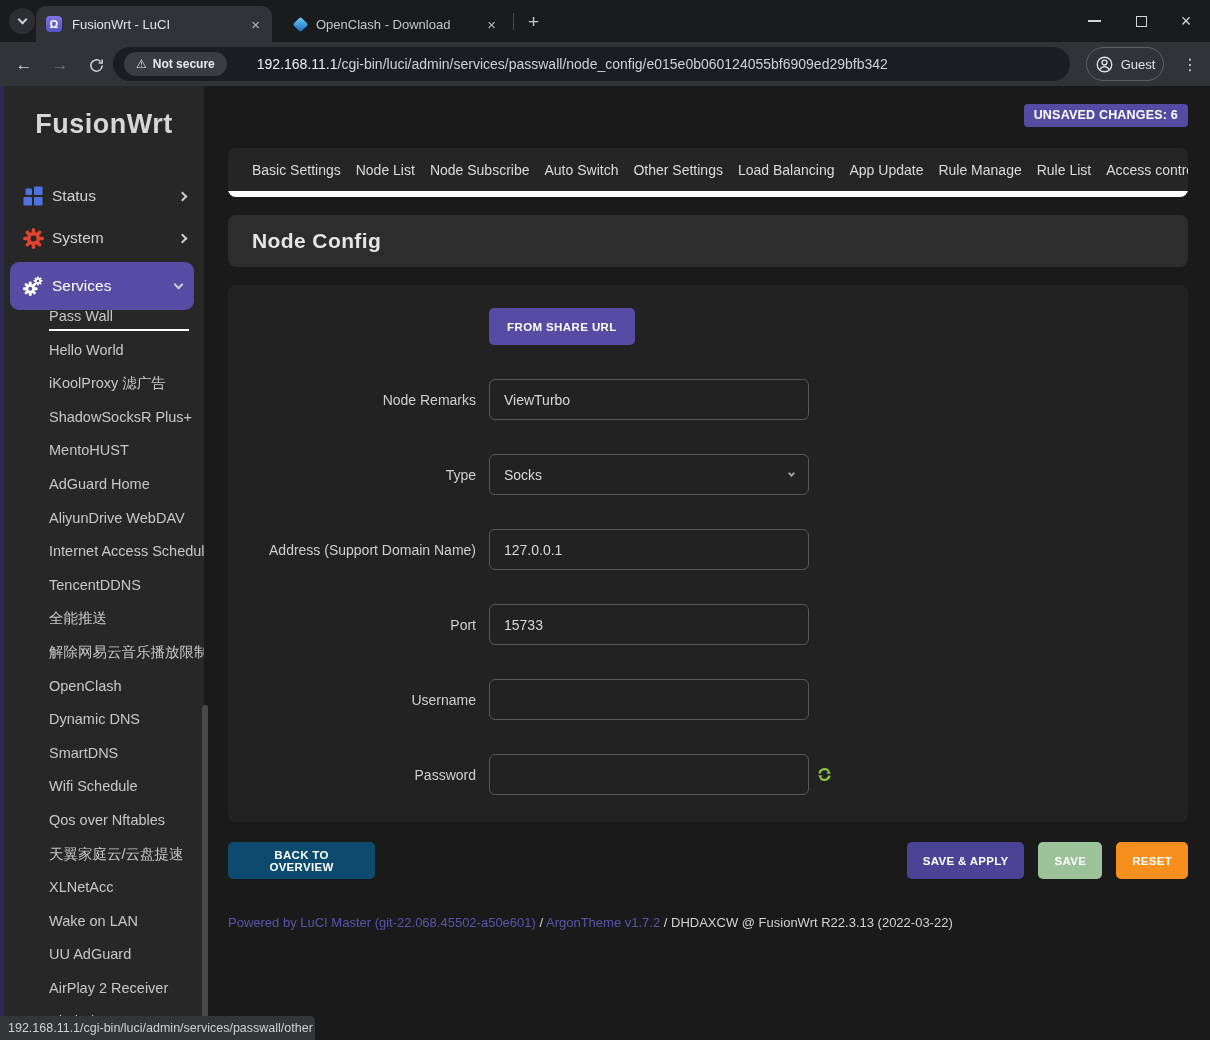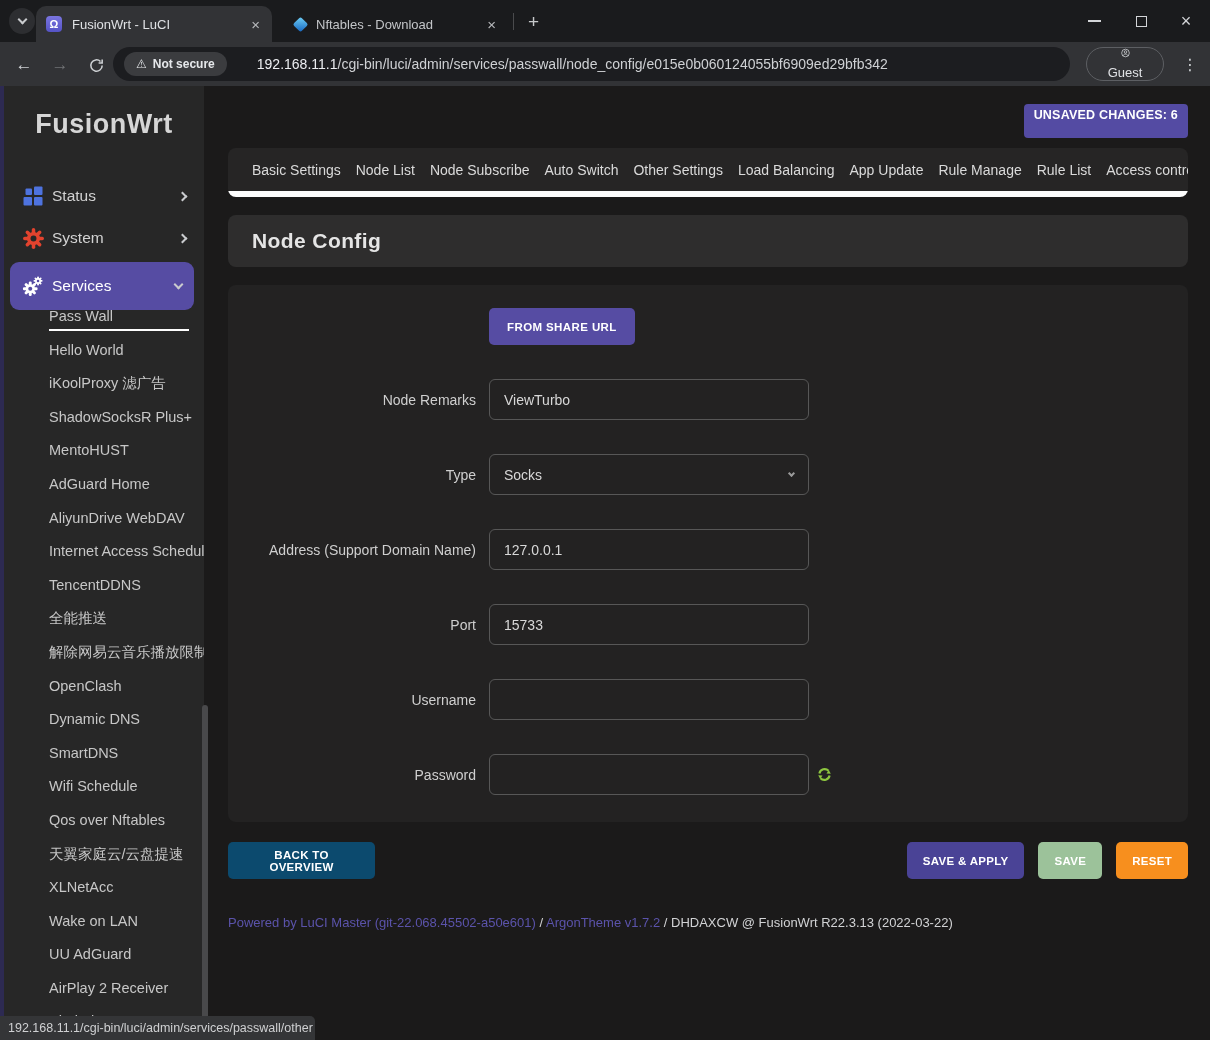--- a/index.html
+++ b/index.html
@@ -40,21 +40,21 @@
   .nav-btn.back { left:12px; } .nav-btn.fwd { left:48px; color:#717376; } .nav-btn.reload { left:84px; }
   .urlbar { position:absolute; left:113px; top:5px; width:957px; height:34px; border-radius:17px;
     background:#1c1d20; display:flex; align-items:center; }
   .sec-chip { height:24px; margin-left:11px; padding:0 12px; border-radius:12px; background:#3b3c3f;
     display:flex; align-items:center; gap:6px; font-size:12px; font-weight:bold; color:#e6e8eb; }
   .warn-glyph { font-size:12px; color:#e6e8eb; }
   .url-text { margin-left:30px; font-size:14px; white-space:nowrap; overflow:hidden; }
   .url-host { color:#eceef1; } .url-path { color:#cfd1d4; }
   .guest-btn { position:absolute; left:1086px; top:5px; width:78px; height:34px; border:1px solid #5d5f63;
     border-radius:17px; display:flex; align-items:center; justify-content:center; gap:7px;
-    font-size:13px; color:#e0e2e5;flex-direction:column; }
+    font-size:13px; color:#e0e2e5; }
   .dots-btn { position:absolute; left:1178px; top:10px; width:24px; height:24px; display:flex;
     align-items:center; justify-content:center; font-size:16px; color:#cdd0d3; }
 
   
   .page { position:absolute; left:0; top:86px; width:1210px; height:954px; background:#1b1a1a; }
   .accent-strip { position:absolute; left:0; top:0; width:4px; height:954px; background:#2d2a52; }
 
   
   .sidebar { position:absolute; left:4px; top:0; width:200px; height:954px; background:#272727; overflow:hidden; }
   .logo { position:absolute; left:0; top:18px; width:200px; height:40px; line-height:40px; text-align:center;
@@ -68,21 +68,21 @@
   .mi.pill .mlabel { color:#ffffff; }
   .mi.pill .mchev { margin-right:12px; }
   .submenu { position:absolute; left:0; top:214px; width:200px; }
   .smi { position:relative; height:33.6px; line-height:33.6px; padding-left:45px; font-size:14.5px;
     color:#c7c7c7; white-space:nowrap; overflow:hidden; }
   .smi .active-underline { position:absolute; left:45px; right:15px; bottom:3px; height:2px; background:#fdfdfd; }
   .side-scrollthumb { position:absolute; left:202px; top:619px; width:6px; height:393px;
     background:#49494b; border-radius:3px; }
 
   
-  .unsaved-badge { position:absolute; right:22px; top:18px; height:34px; padding:0 10px; background:#544ba3;
+  .unsaved-badge { position:absolute; right:22px; top:18px; height:23px; padding:0 10px; background:#544ba3;
     border-radius:4px; color:#fff; font-size:12.5px; font-weight:bold; line-height:23px; letter-spacing:0.2px; }
   .navcard { position:absolute; left:228px; top:62px; width:960px; height:49px; background:#262525;
     border-radius:8px; overflow:hidden; }
   .navtabs { display:flex; gap:15px; padding-left:24px; height:43px; align-items:center; white-space:nowrap; }
   .navtab { font-size:14px; color:#dadada; flex:0 0 auto; }
   .nav-underline { position:absolute; left:0; right:0; bottom:0; height:6px; background:#fdfdfd; }
   .titlecard { position:absolute; left:228px; top:129px; width:960px; height:52px; background:#2e2d2d;
     border-radius:8px; }
   .page-title { line-height:52px; padding-left:24px; font-size:21px; font-weight:bold; color:#e5e5e5;
     letter-spacing:0.4px; }
@@ -127,21 +127,21 @@
   </div>
 
   <div class="tab active">
     <div class="luci-fav">Ω</div>
     <div class="tab-title">FusionWrt - LuCI</div>
     <div class="tab-close">×</div>
   </div>
 
   <div class="tab inactive">
     <div class="vt-fav"></div>
-    <div class="tab-title">Nftables - Download</div>
+    <div class="tab-title">OpenClash - Download</div>
     <div class="tab-close">×</div>
   </div>
 
   <div class="tab-divider"></div>
   <div class="newtab-btn">+</div>
 
   <div class="winctl min">
       <div class="min-glyph"></div>
     </div>
   <div class="winctl max">

